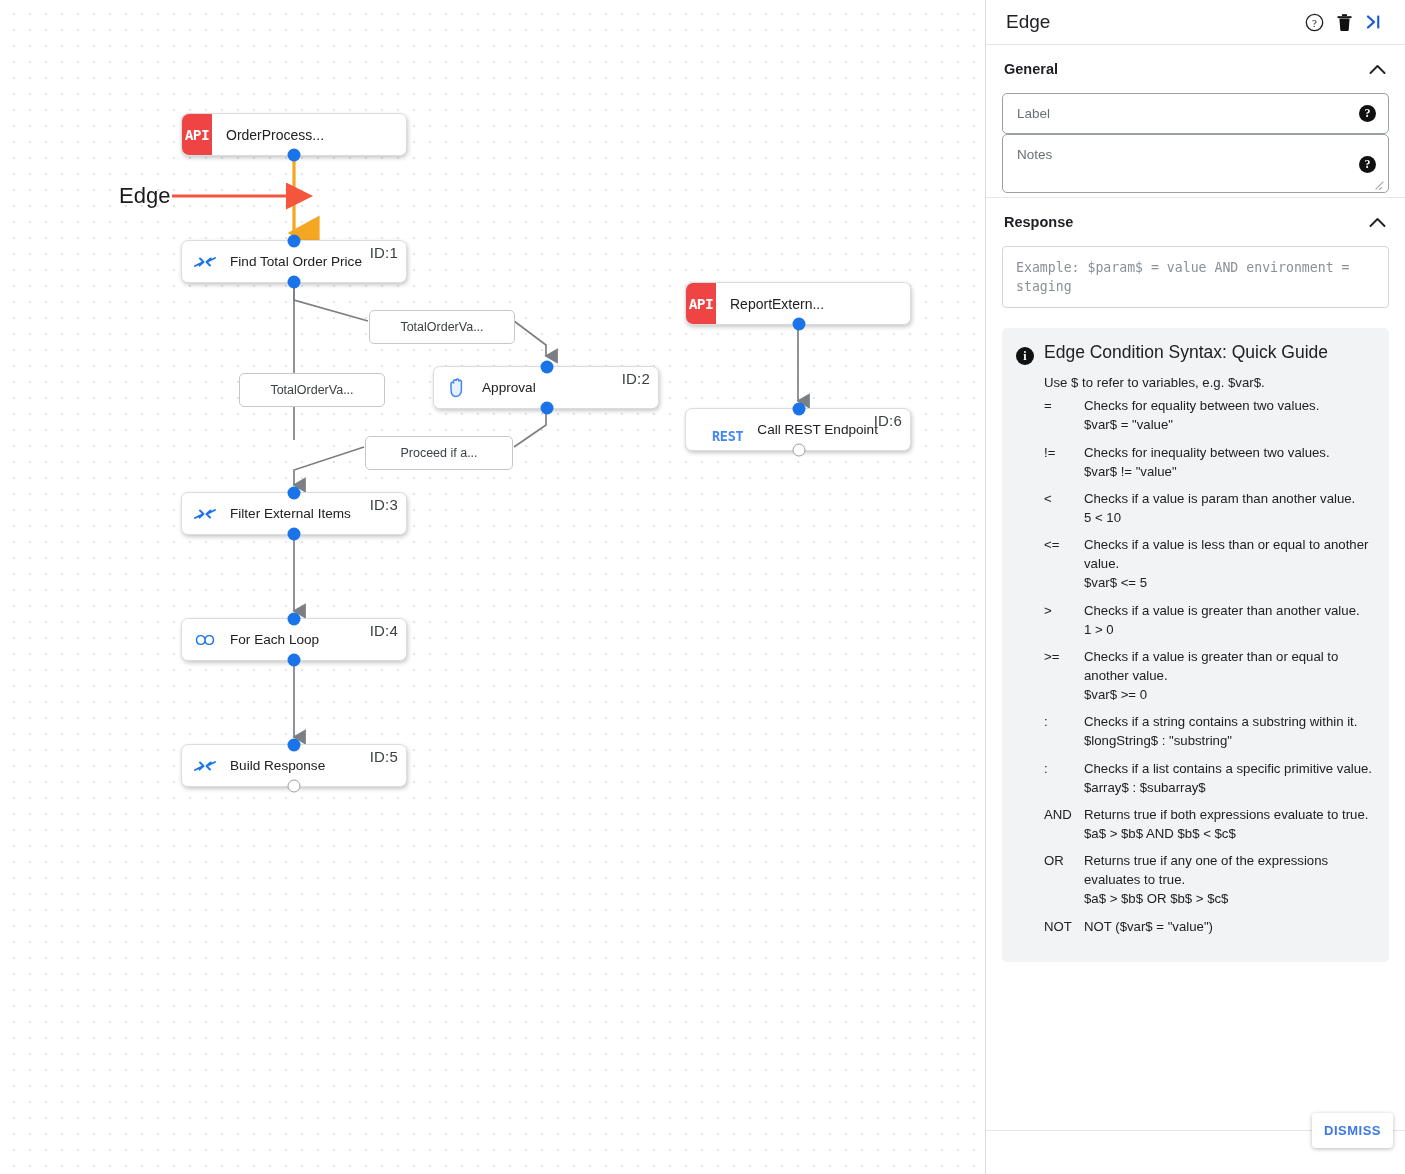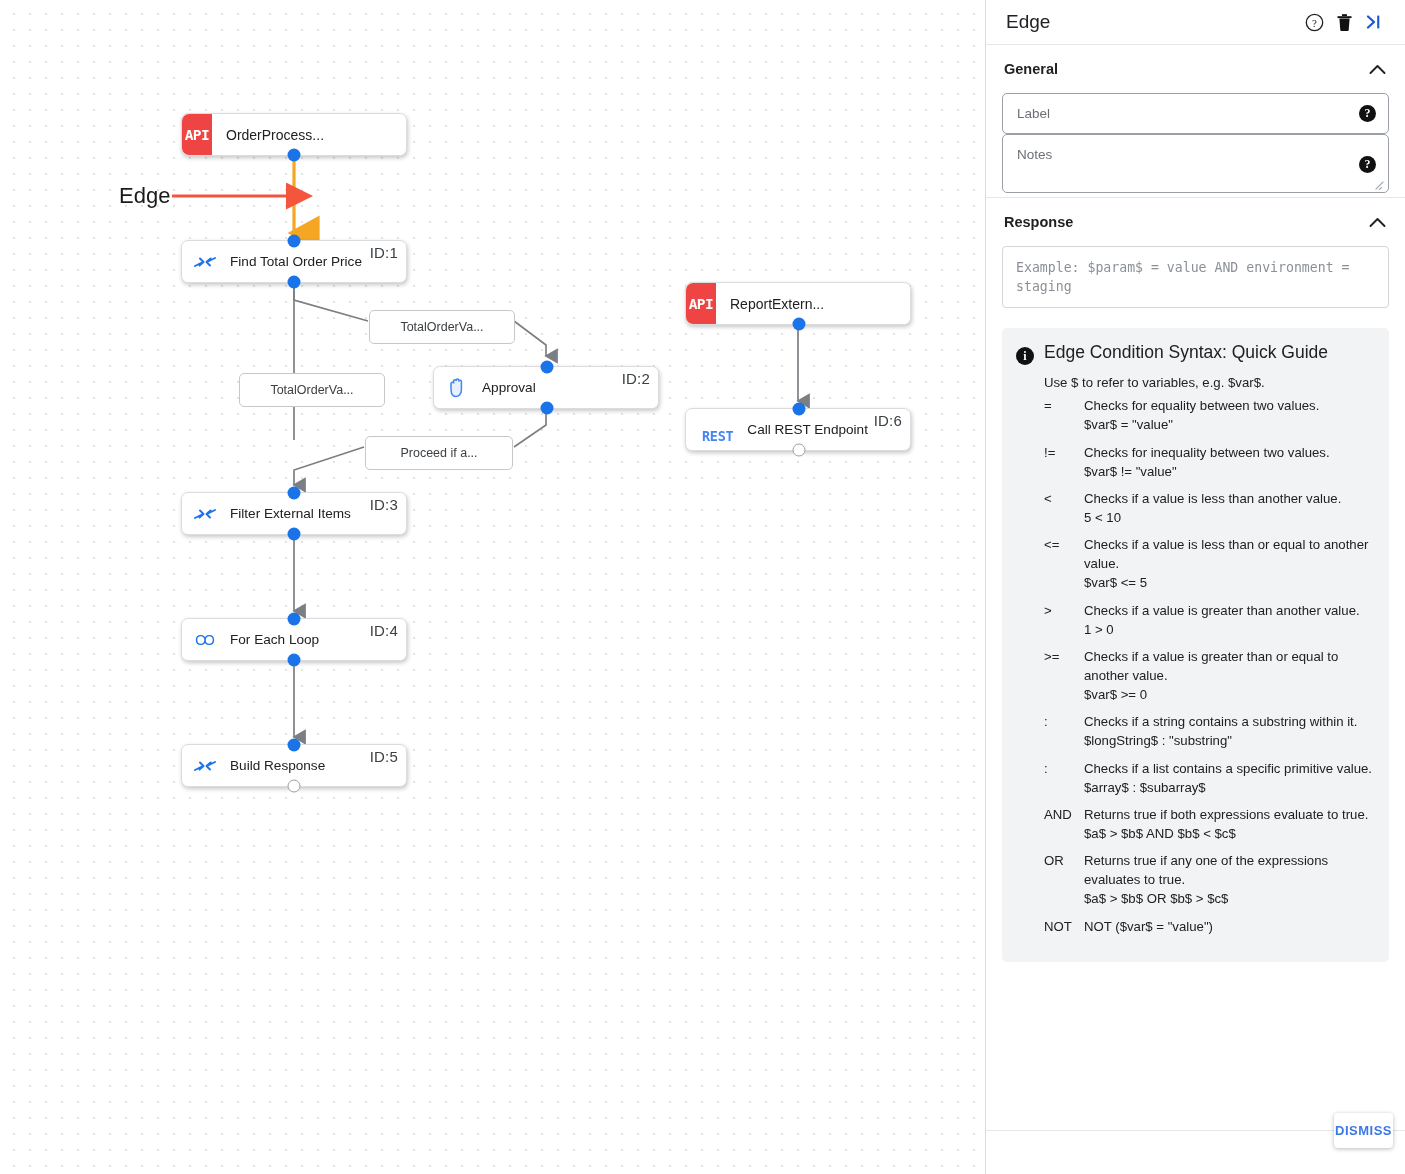--- a/index.html
+++ b/index.html
@@ -57,21 +57,21 @@
     color: #202124;
     padding-left: 14px;
     white-space: nowrap;
   }
   .node-title.bold { font-weight: 400; font-size: 13.6px; }
   .rest-tag {
     color: #4285f4;
     font-weight: 700;
     font-size: 13.5px;
     font-family: "DejaVu Sans Mono", monospace;
-    padding-left: 16px;
+    padding-left: 26px;
     letter-spacing: -0.3px;
     margin-top: 12px;
   }
   .node-icon {
     width: 34px; min-width: 34px;
     display: flex; align-items: center; justify-content: center;
     padding-left: 12px;
     color: #4285f4;
   }
   .node-id {
@@ -246,21 +246,21 @@
   .dismiss-btn {
     position: absolute;
     right: 12px; top: -18px;
     background: #fff;
     border-radius: 4px;
     box-shadow: 0 1px 4px rgba(0,0,0,0.28);
     color: #3b78e7;
     font-size: 13px;
     font-weight: 700;
     letter-spacing: 0.5px;
-    padding: 10px 1px;
+    padding: 10px 12px;
     cursor: pointer;
   }
 </style>
 </head>
 <body>
 
 <div id="root">
 
   <div id="canvas">
 
@@ -473,21 +473,21 @@
                 <div class="op-row">
                   <div class="op-sym">=</div>
                   <div class="op-desc"><span>Checks for equality between two values.</span><span class="op-ex">$var$ = "value"</span></div>
                 </div>
                 <div class="op-row">
                   <div class="op-sym">!=</div>
                   <div class="op-desc"><span>Checks for inequality between two values.</span><span class="op-ex">$var$ != "value"</span></div>
                 </div>
                 <div class="op-row">
                   <div class="op-sym">&lt;</div>
-                  <div class="op-desc"><span>Checks if a value is less than another value.</span><span class="op-ex">5 &lt; 10</span></div>
+                  <div class="op-desc"><span>Checks if a value is param than another value.</span><span class="op-ex">5 &lt; 10</span></div>
                 </div>
                 <div class="op-row">
                   <div class="op-sym">&lt;=</div>
                   <div class="op-desc"><span>Checks if a value is less than or equal to another value.</span><span class="op-ex">$var$ &lt;= 5</span></div>
                 </div>
                 <div class="op-row">
                   <div class="op-sym">&gt;</div>
                   <div class="op-desc"><span>Checks if a value is greater than another value.</span><span class="op-ex">1 &gt; 0</span></div>
                 </div>
                 <div class="op-row">

